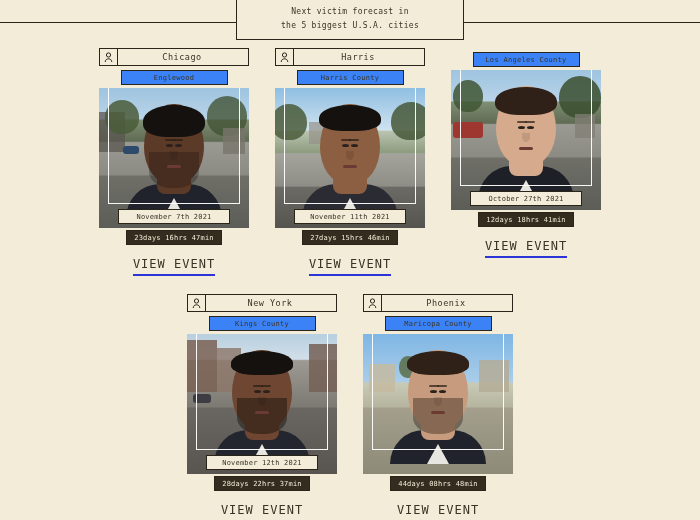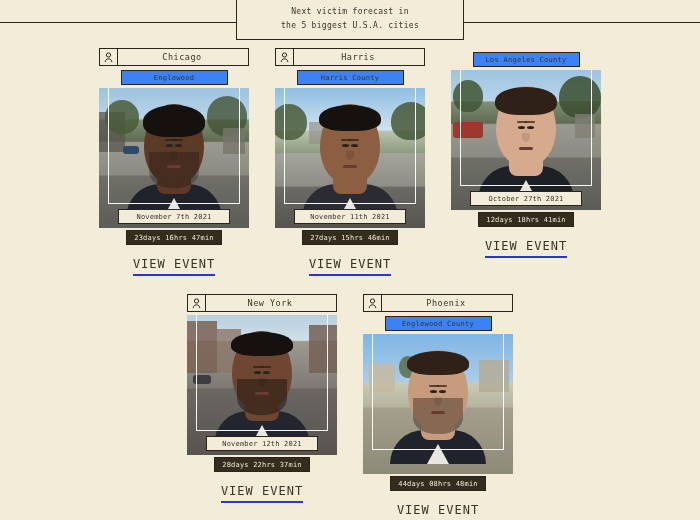--- a/index.html
+++ b/index.html
@@ -491,20 +491,21 @@
   <div class="card">
     <div class="city-bar">
       <div class="city-icon">
         <svg width="9" height="11" viewBox="0 0 9 11">
             <circle cx="4.5" cy="3" r="2.1" fill="none" stroke="#2b2418" stroke-width="1"></circle>
             <path d="M1.2 10c0-2 1.5-3.2 3.3-3.2S7.8 8 7.8 10" fill="none" stroke="#2b2418" stroke-width="1"></path>
           </svg>
       </div>
       <div class="city-name">New York</div>
     </div>
+    <div class="county">Kings County</div>
     <div class="photo">
       <div class="bg bg-city">
         <div class="bld" style="left:0;top:6px;width:30px;height:52px;background:rgba(122,96,84,0.85);"></div>
         <div class="bld" style="left:30px;top:14px;width:24px;height:44px;background:rgba(140,118,104,0.8);"></div>
         <div class="bld" style="right:0;top:10px;width:28px;height:48px;background:rgba(116,96,86,0.85);"></div>
         <div class="car" style="left:6px;top:60px;width:18px;height:9px;background:#3c3c42;"></div>
       </div>
       <div class="frame"></div>
       <div class="portrait">
         <div class="shoulders" style="background:#23262e;"></div>
@@ -535,21 +536,21 @@
   <div class="card">
     <div class="city-bar">
       <div class="city-icon">
         <svg width="9" height="11" viewBox="0 0 9 11">
             <circle cx="4.5" cy="3" r="2.1" fill="none" stroke="#2b2418" stroke-width="1"></circle>
             <path d="M1.2 10c0-2 1.5-3.2 3.3-3.2S7.8 8 7.8 10" fill="none" stroke="#2b2418" stroke-width="1"></path>
           </svg>
       </div>
       <div class="city-name">Phoenix</div>
     </div>
-    <div class="county">Englewood County</div>
+    <div class="county">Maricopa County</div>
     <div class="photo">
       <div class="bg" style="background:linear-gradient(to bottom,#7fb6e4 0%,#a9cde9 34%,#c8cbb6 35%,#b6b49e 52%,#a39f8c 53%,#8d8a78 100%);">
         <div class="bld" style="left:6px;top:30px;width:26px;height:28px;background:rgba(196,186,160,0.85);"></div>
         <div class="bld" style="right:4px;top:26px;width:30px;height:32px;background:rgba(180,172,150,0.85);"></div>
         <div class="tree" style="left:36px;top:22px;width:18px;height:22px;background:rgba(86,104,62,0.8);"></div>
       </div>
       <div class="frame"></div>
       <div class="portrait">
         <div class="shoulders" style="background:#20232b;"></div>
         <div class="shirt"></div>

